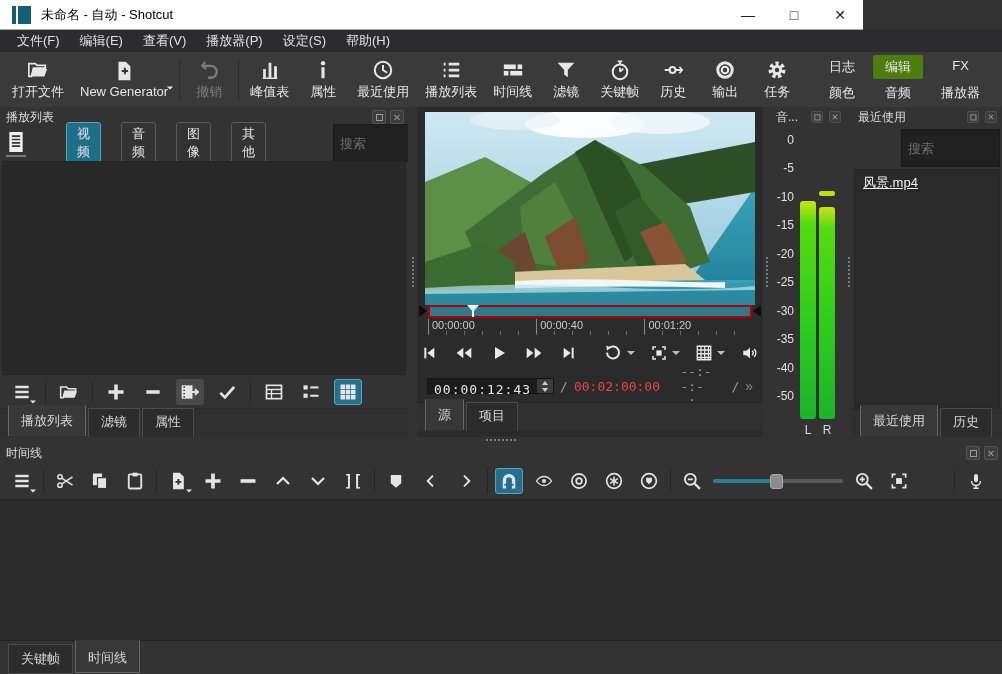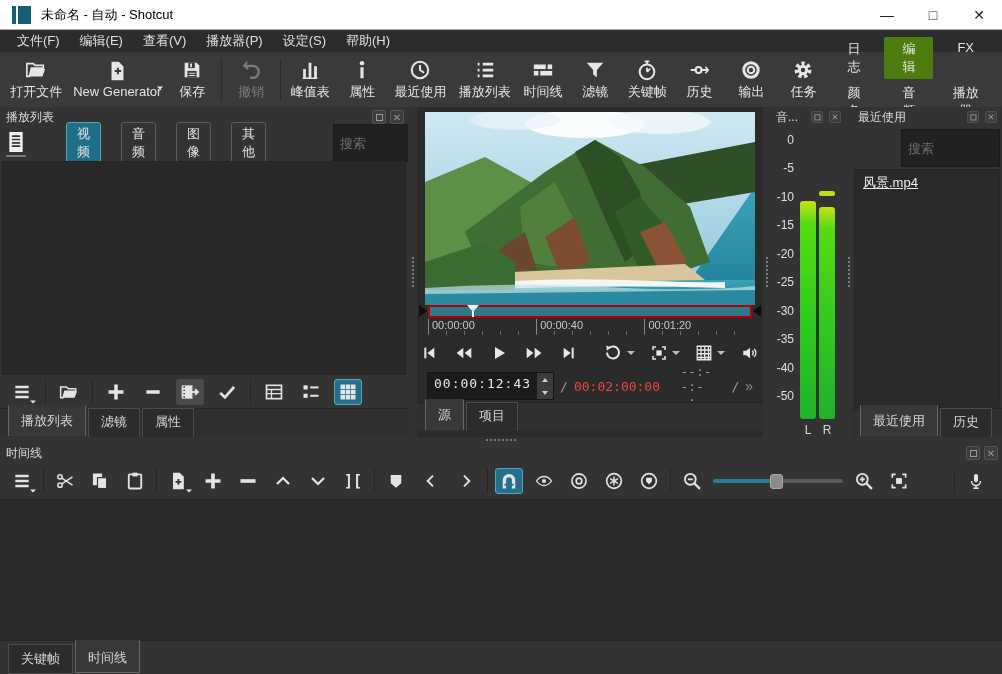--- a/index.html
+++ b/index.html
@@ -3,21 +3,21 @@
 <meta charset="utf-8">
 <style>
   * { margin:0; padding:0; box-sizing:border-box; }
   html,body { background:#222; }
   #app {
     position:relative; width:1002px; height:674px; overflow:hidden;
     font-family:"Liberation Sans", sans-serif; font-size:13px; color:#e2e2e2;
     background:#333;
   }
   
-  .titlebar { position:absolute; left:0; top:0; width:1002px; height:30px; background:#fff; color:#000;
+  .titlebar { position:absolute; left:0; top:0; width:863px; height:30px; background:#fff; color:#000;
     display:flex; align-items:center; border-bottom:1px solid #a9a9a9;}
   .applogo { display:flex; gap:2px; margin-left:12px; }
   .applogo i { display:block; background:#155f74; }
   .applogo i:nth-child(1){ width:4px; height:18px; }
   .applogo i:nth-child(2){ width:13px; height:18px; }
   .apptitle { margin-left:10px; font-size:13px; }
   .wctrls { margin-left:auto; display:flex; height:100%; }
   .wctrl { width:46px; height:100%; display:flex; align-items:center; justify-content:center; font-size:14px; color:#222; }
   
   .menubar { position:absolute; left:0; top:30px; width:1002px; height:22px; background:#2c2c2f;
@@ -83,21 +83,21 @@
     border-right:6px solid transparent; border-top:7px solid #eee; }
   .ruler { height:17px; position:relative; margin:0 11px; color:#c9c9c9; font-size:11px;
     background:
       repeating-linear-gradient(to right, #6b6b6b 0 1px, transparent 1px 18px) left bottom/100% 4px no-repeat; }
   .ruler .tick { position:absolute; top:1px; border-left:1px solid #8a8a8a; padding-left:3px; height:15px; line-height:13px;}
   .transport { height:35px; display:flex; align-items:center; justify-content:center; gap:9px; }
   .pbtn2 { display:flex; align-items:center; justify-content:center; color:#e8e8e8; position:relative; padding:2px 3px;}
   .pbtn2 .dd { margin-left:4px; color:#bdbdbd; }
   .timerow { height:32px; display:flex; align-items:center; padding:0 10px; gap:6px;
     font-family:"DejaVu Sans Mono", monospace; font-size:13px; }
-  .spin { display:flex; align-items:stretch; border:1px solid #141414; background:#1b1b1b; height:28px; }
+  .spin { display:flex; align-items:stretch; border:1px solid #141414; background:#1b1b1b; height:16px; }
   .spin .val { padding:3px 6px; color:#e8e8e8; letter-spacing:1px; }
   .spin .arrows { width:16px; background:#3c3c3c; display:flex; flex-direction:column; }
   .spin .arrows i { flex:1; display:flex; align-items:center; justify-content:center; }
   .spin .arrows i::before { content:""; border-left:3.5px solid transparent; border-right:3.5px solid transparent; }
   .spin .arrows i.up::before { border-bottom:4px solid #cfcfcf; }
   .spin .arrows i.dn::before { border-top:4px solid #cfcfcf; }
   .dim { color:#9a9a9a; }
   .totaltime { color:#ef4444; }
   .chev2 { margin-left:auto; color:#8e8e8e; font-size:14px; font-family:"Liberation Sans",sans-serif;}
   
@@ -179,30 +179,20 @@
       <span class="lbl">打开文件</span>
 
     </div>
     <div class="tbtn">
       <svg class="ic" width="22" height="22" viewBox="0 0 24 24">
           <path d="M6 2h8l5 5v15H6z" fill="currentColor"></path>
           <path d="M9.5 12h7M13 8.5v7" stroke="#3a3a3a" stroke-width="2.2"></path>
         </svg>
       <span class="lbl">New Generator</span>
       <span class="dd caret"></span>
-    </div>
-    <div class="tbtn">
-      <svg class="ic" width="22" height="22" viewBox="0 0 24 24">
-          <path d="M4 4h13l3 3v13H4z" fill="currentColor"></path>
-          <rect x="8" y="4" width="7" height="6" fill="#3a3a3a"></rect>
-          <rect x="10" y="5" width="2" height="4" fill="currentColor"></rect>
-          <rect x="7" y="13" width="10" height="7" fill="#3a3a3a"></rect>
-          <path d="M8.5 15.5h7M8.5 18h7" stroke="currentColor" stroke-width="1.2"></path>
-        </svg>
-      <span class="lbl">保存</span>
     </div>
     <span class="tsep"></span>
     <div class="tbtn disabled">
       <svg class="ic" width="22" height="22" viewBox="0 0 24 24">
           <path d="M8 3L4.5 7.5 9 11" fill="none" stroke="currentColor" stroke-width="2.2"></path>
           <path d="M5 7.5h9a6.5 6.5 0 0 1 0 13h-3" fill="none" stroke="currentColor" stroke-width="2.6"></path>
         </svg>
       <span class="lbl">撤销</span>
     </div>
     <span class="tsep"></span>

